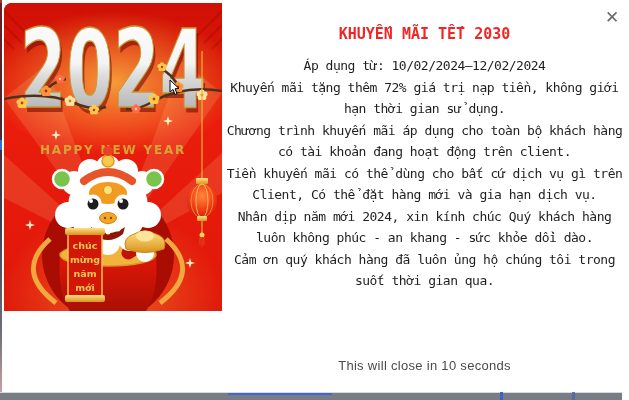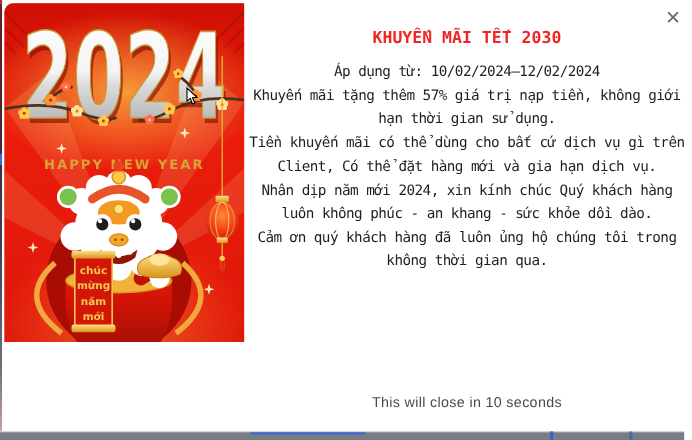--- a/index.html
+++ b/index.html
@@ -367,20 +367,21 @@
       <path d="M1,1 L1,13 L4,10.5 L6,15.5 L8,14.5 L6,9.8 L10,9.5 Z" fill="#ffffff" stroke="#000000" stroke-width="1"></path>
     </svg>
   </div>
 
   <div class="close-btn">✕</div>
 
   <div class="content">
     <h1 class="dialog-title">KHUYẾN MÃI TẾT 2030</h1>
     <div class="body-text">
       <p>Áp dụng từ: 10/02/2024–12/02/2024</p>
-      <p>Khuyến mãi tặng thêm 57% giá trị nạp tiền, không giới hạn thời gian sử dụng.</p>
+      <p>Khuyến mãi tặng thêm 72% giá trị nạp tiền, không giới hạn thời gian sử dụng.</p>
+      <p>Chương trình khuyến mãi áp dụng cho toàn bộ khách hàng có tài khoản đang hoạt động trên client.</p>
       <p>Tiền khuyến mãi có thể dùng cho bất cứ dịch vụ gì trên Client, Có thể đặt hàng mới và gia hạn dịch vụ.</p>
       <p>Nhân dịp năm mới 2024, xin kính chúc Quý khách hàng luôn không phúc - an khang - sức khỏe dồi dào.</p>
-      <p>Cảm ơn quý khách hàng đã luôn ủng hộ chúng tôi trong không thời gian qua.</p>
+      <p>Cảm ơn quý khách hàng đã luôn ủng hộ chúng tôi trong suốt thời gian qua.</p>
     </div>
     <div class="countdown">This will close in 10 seconds</div>
   </div>
 </div>
 
 </body></html>

